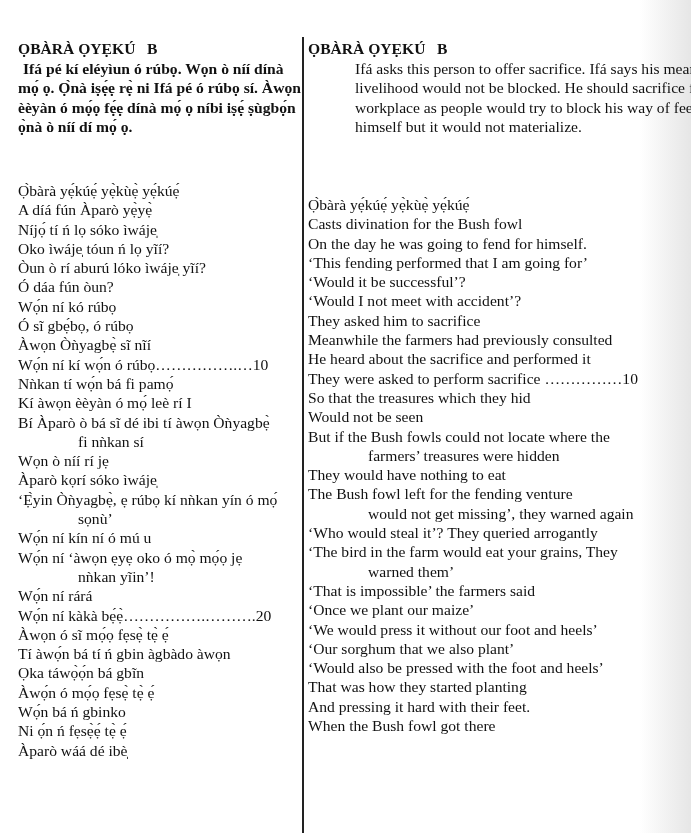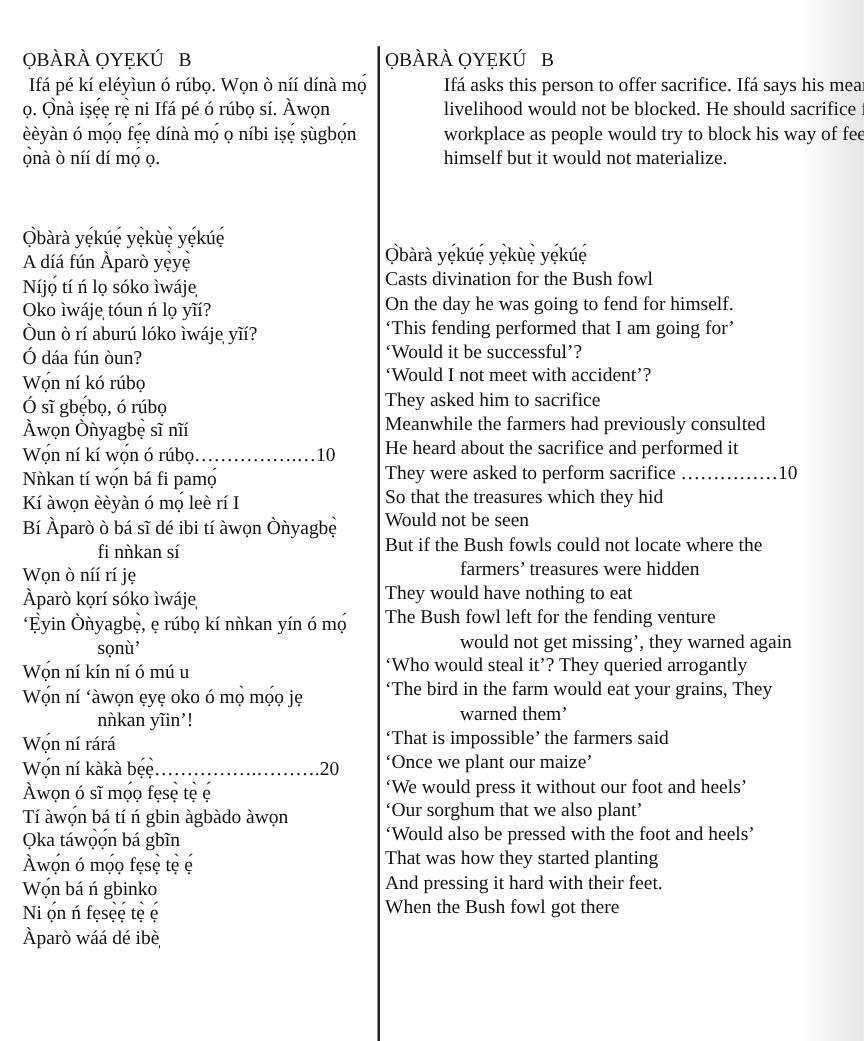--- a/index.html
+++ b/index.html
@@ -6,23 +6,23 @@
   body {
     width: 691px; height: 833px; overflow: hidden; position: relative;
     background: linear-gradient(to right, #ffffff 0px, #ffffff 640px, #f0f0f0 670px, #e6e6e6 691px);
     font-family: "Liberation Serif", "DejaVu Serif", serif;
     color: #111;
   }
   .col { position: absolute; top: 0; font-size: 15.6px; line-height: 19.3px; }
   .left { left: 18px; width: 284px; }
   .right { left: 308px; width: 380px; }
   .divider { position: absolute; left: 302px; top: 37px; width: 2px; height: 796px; background: #222; }
-  .heading { position: absolute; top: 39px; font-weight: normal; font-size: 15.6px; white-space: pre; }
+  .heading { position: absolute; top: 39px; font-weight: bold; font-size: 15.6px; white-space: pre; }
   .intro { position: absolute; }
-  .left .intro { top: 59px; text-indent: 5px; width: 284px; }
+  .left .intro { top: 59px; text-indent: 5px; width: 284px; font-weight: bold; }
   .right .intro { top: 59px; width: 378px; margin-left: 47px; }
   .verses { position: absolute; }
   .left .verses { top: 181px; }
   .right .verses { top: 195px; }
   .line { display: block; white-space: nowrap; }
   .line.cont { padding-left: 60px; }
 </style>
 </head>
 <body>
 

